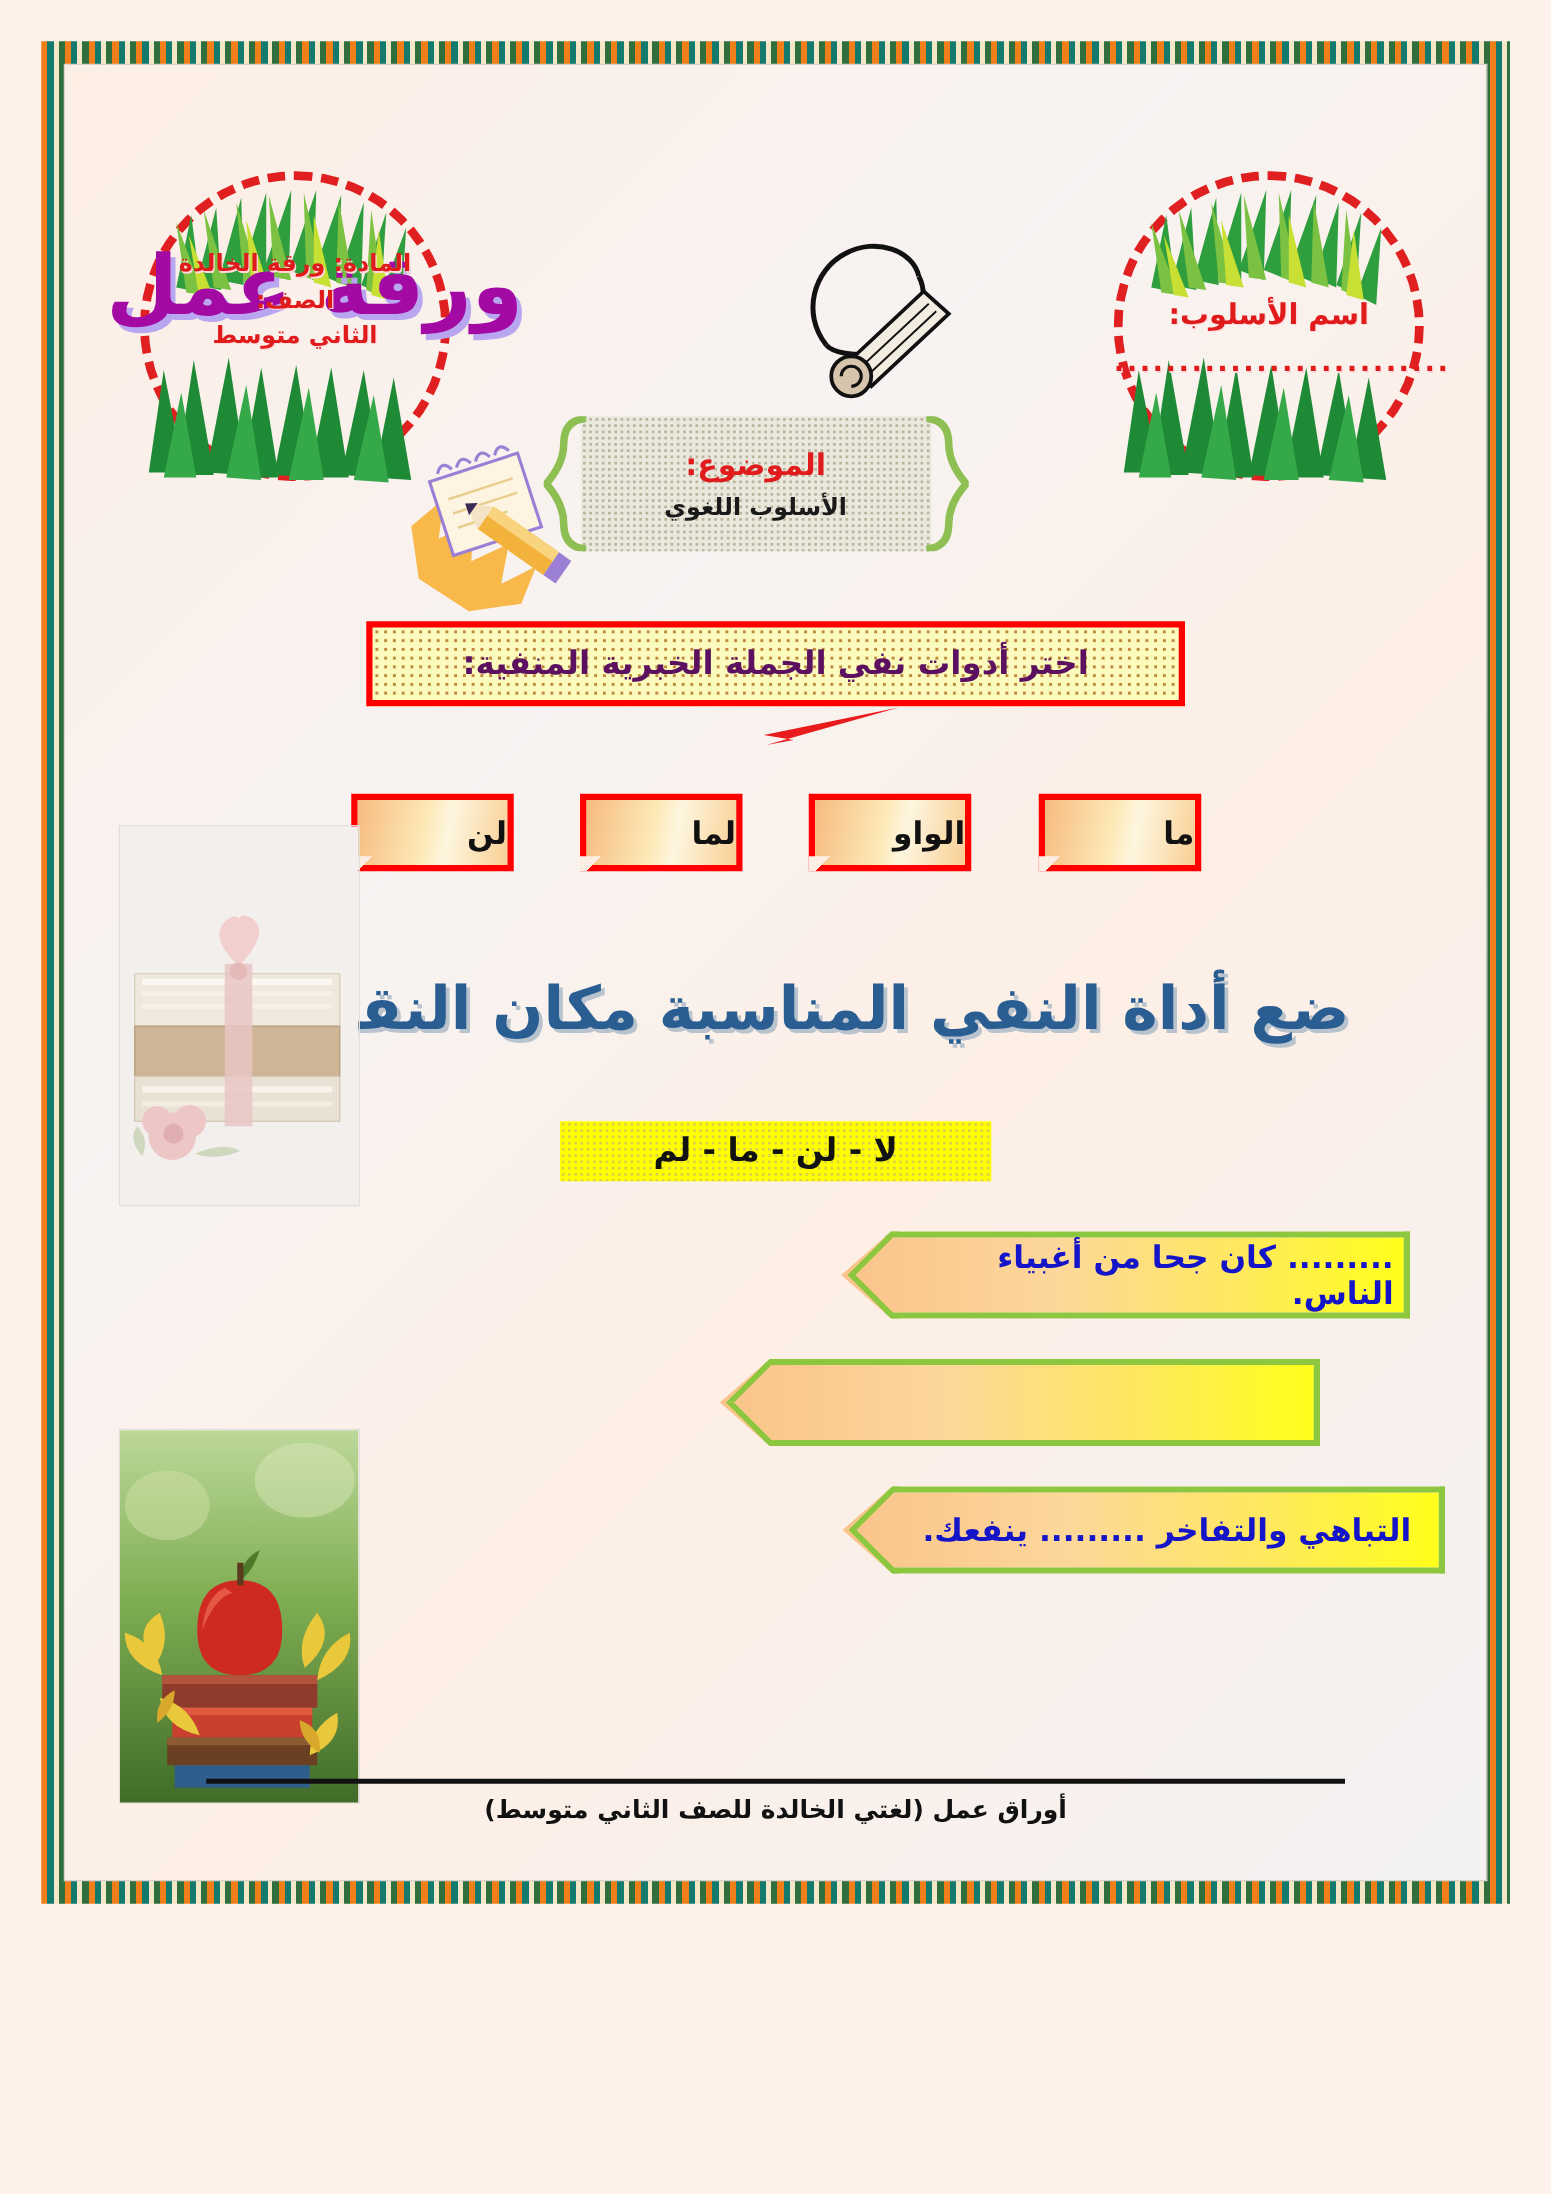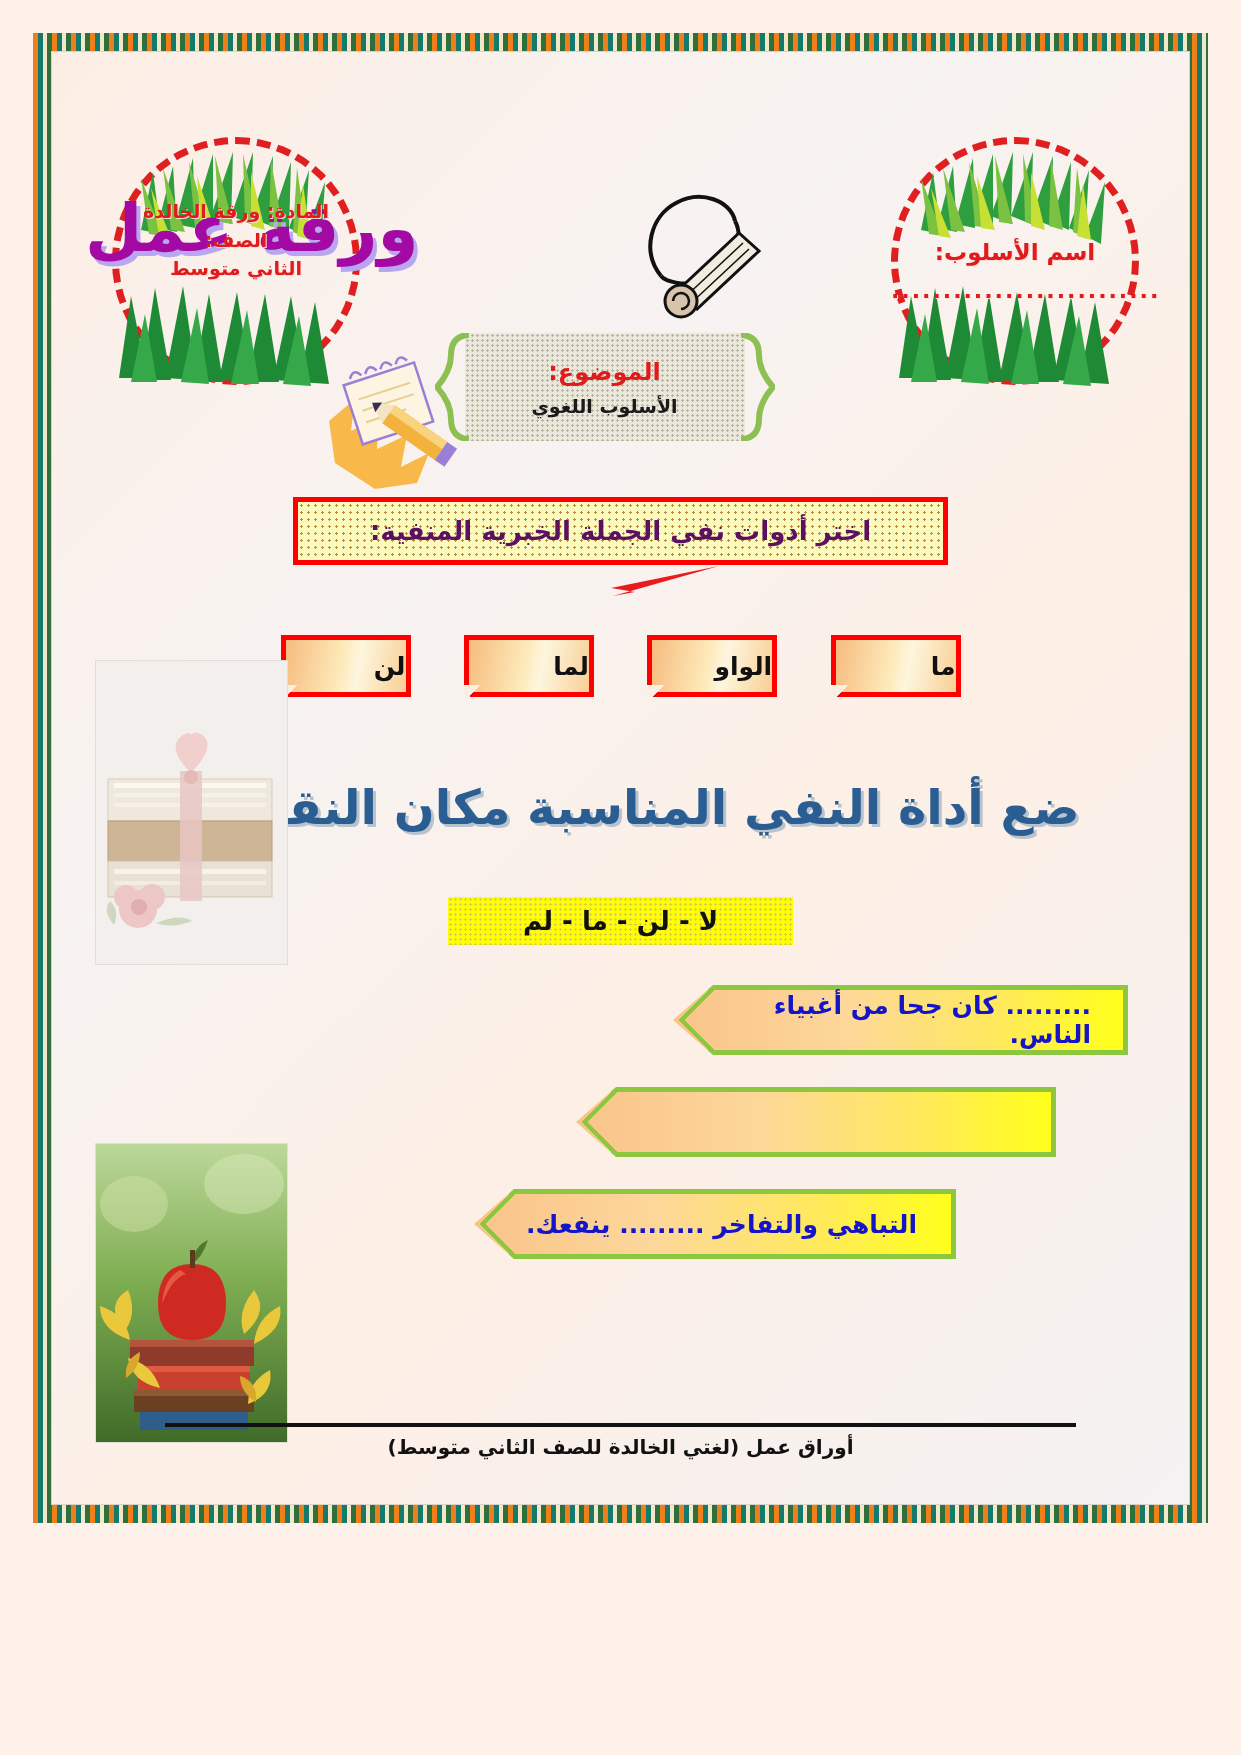--- a/index.html
+++ b/index.html
@@ -207,35 +207,35 @@
     position:relative;
     height:70px;
     background:linear-gradient(270deg,#ffff1a 0%,#ffe95c 28%,#fdd79a 62%,#f9c389 100%);
     border-top:5px solid #8dc63f;
     border-bottom:5px solid #8dc63f;
     border-left:none;
     border-right:5px solid #8dc63f;
     box-sizing:border-box;
     display:flex;align-items:center;justify-content:center;
     color:#1414c8;font-size:25px;font-weight:bold;
-    padding-right:32px;padding-left:50px;
+    padding-right:8px;padding-left:50px;
     clip-path:polygon(0% 50%, 40px 0%, 100% 0%, 100% 100%, 40px 100%);
   }
   .arrow-edge{
     position:absolute;left:0;top:-5px;bottom:-5px;width:46px;
     background:linear-gradient(135deg,transparent 49.4%, #8dc63f 49.4%, #8dc63f 57%, transparent 57%),
                linear-gradient(45deg,transparent 49.4%, #8dc63f 49.4%, #8dc63f 57%, transparent 57%);
     background-size:100% 50%,100% 50%;
     background-position:top left,bottom left;
     background-repeat:no-repeat;
     pointer-events:none;
   }
   .srow-1 .arrow{width:455px;margin-right:28px;}
   .srow-2 .arrow{width:480px;margin-right:100px;}
-  .srow-3 .arrow{width:482px;margin-right:200px;}
+  .srow-3 .arrow{width:482px;}
 
   
   .footer{
     position:absolute;
     left:80px;right:80px;bottom:12px;
   }
   .footer-rule{
     border-top:4px solid #111;
     margin-bottom:8px;
   }

